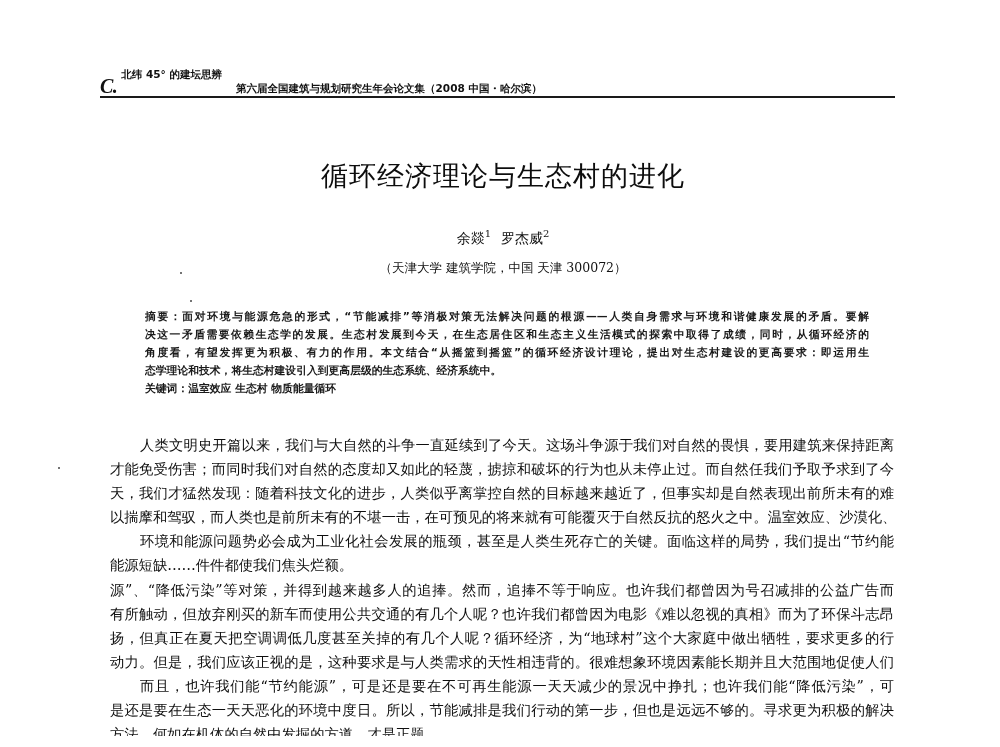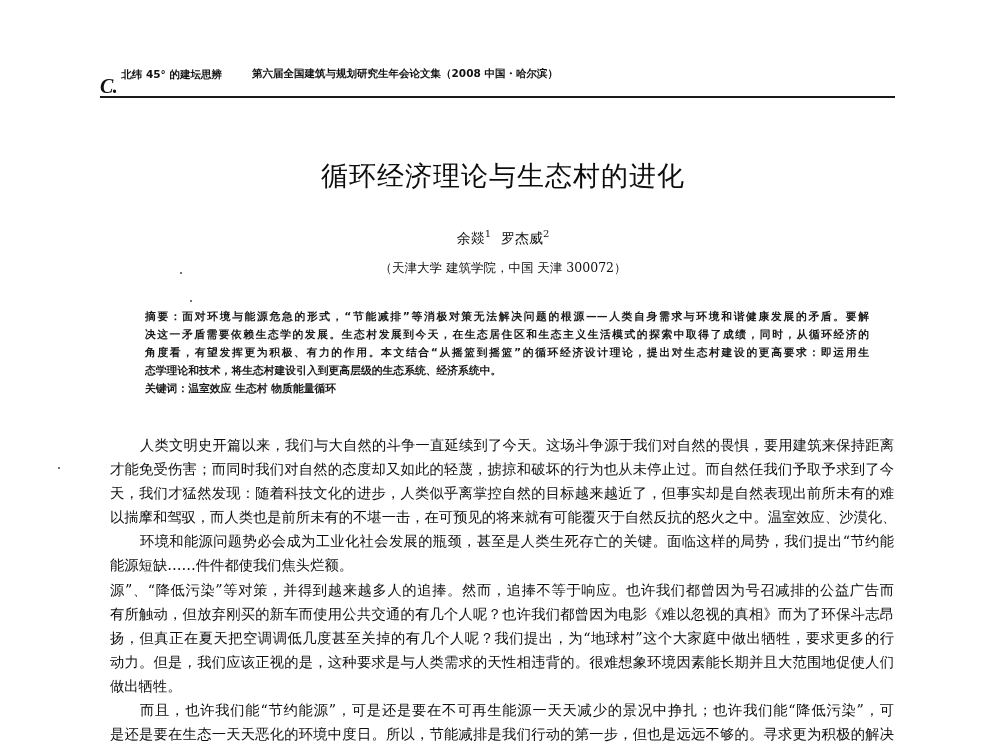--- a/index.html
+++ b/index.html
@@ -46,22 +46,21 @@
       font-size: 10.5px;
       line-height: 14px;
       margin-right: 14px;
       padding-bottom: 15px;
     }
     .rh-proceedings {
       font-family: "DejaVu Sans", sans-serif;
       font-weight: bold;
       font-size: 10.5px;
       line-height: 14px;
-      padding-bottom: 16px;
-      margin-left: 16px;
+      padding-bottom: 1px;
     }
     .header-rule {
       position: absolute;
       left: 100px;
       top: 96px;
       width: 795px;
       height: 0;
       border-top: 2px solid #1a1a1a;
     }
     
@@ -201,23 +200,22 @@
 
     <span class="line indent">人类文明史开篇以来，我们与大自然的斗争一直延续到了今天。这场斗争源于我们对自然的畏惧，要用建筑来保持距离</span>
     <span class="line">才能免受伤害；而同时我们对自然的态度却又如此的轻蔑，掳掠和破坏的行为也从未停止过。而自然任我们予取予求到了今</span>
     <span class="line">天，我们才猛然发现：随着科技文化的进步，人类似乎离掌控自然的目标越来越近了，但事实却是自然表现出前所未有的难</span>
     <span class="line">以揣摩和驾驭，而人类也是前所未有的不堪一击，在可预见的将来就有可能覆灭于自然反抗的怒火之中。温室效应、沙漠化、</span>
     <span class="line indent">环境和能源问题势必会成为工业化社会发展的瓶颈，甚至是人类生死存亡的关键。面临这样的局势，我们提出“节约能</span>
 
     <span class="line last">能源短缺……件件都使我们焦头烂额。</span>
     <span class="line">源”、“降低污染”等对策，并得到越来越多人的追捧。然而，追捧不等于响应。也许我们都曾因为号召减排的公益广告而</span>
     <span class="line">有所触动，但放弃刚买的新车而使用公共交通的有几个人呢？也许我们都曾因为电影《难以忽视的真相》而为了环保斗志昂</span>
-    <span class="line">扬，但真正在夏天把空调调低几度甚至关掉的有几个人呢？我们提出，为“地球村”这个大家庭中做出牺牲，要求更多的行</span>
+    <span class="line">扬，但真正在夏天把空调调低几度甚至关掉的有几个人呢？循环经济，为“地球村”这个大家庭中做出牺牲，要求更多的行</span>
     <span class="line">动力。但是，我们应该正视的是，这种要求是与人类需求的天性相违背的。很难想象环境因素能长期并且大范围地促使人们</span>
-    <span class="line last">做出牺牲。</span>
 
     <span class="line indent">而且，也许我们能“节约能源”，可是还是要在不可再生能源一天天减少的景况中挣扎；也许我们能“降低污染”，可</span>
     <span class="line">是还是要在生态一天天恶化的环境中度日。所以，节能减排是我们行动的第一步，但也是远远不够的。寻求更为积极的解决</span>
     <span class="line last cut">方法，何如在机体的自然中发掘的方道，才是正题。</span>
   </div>
 
   <span class="speck" style="left:180px; top:272px;"></span>
   <span class="speck" style="left:190px; top:300px;"></span>
   <span class="speck" style="left:58px; top:467px;"></span>
 </div>

